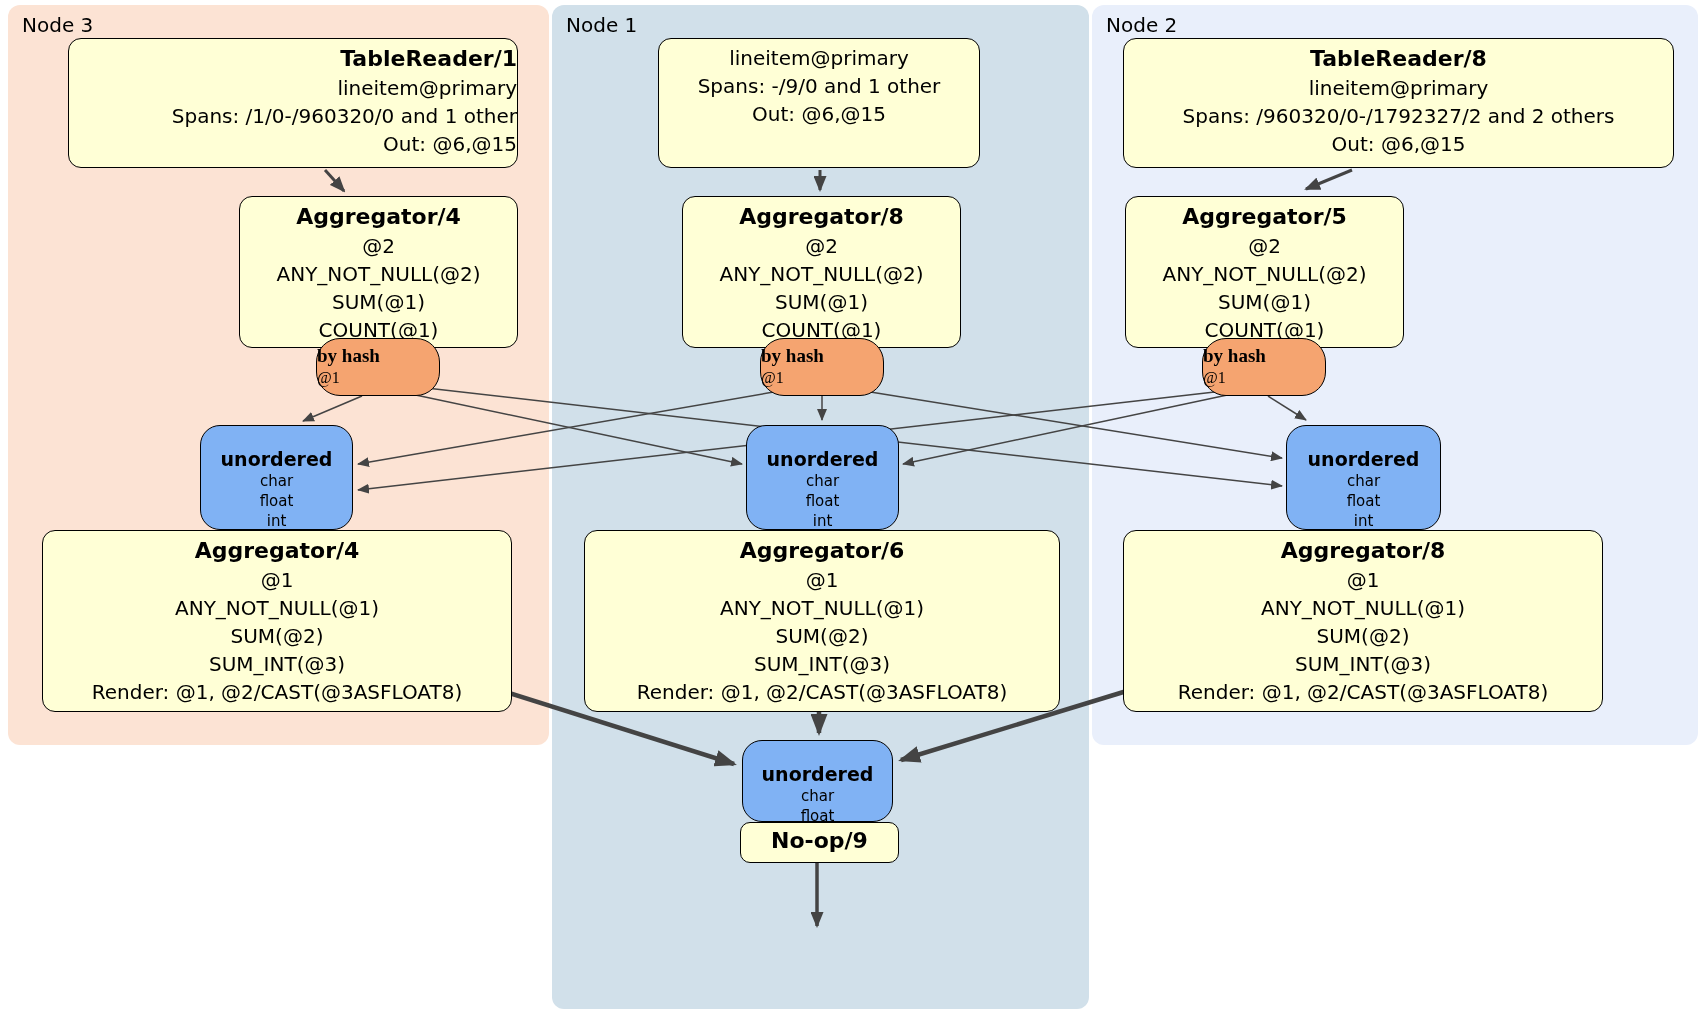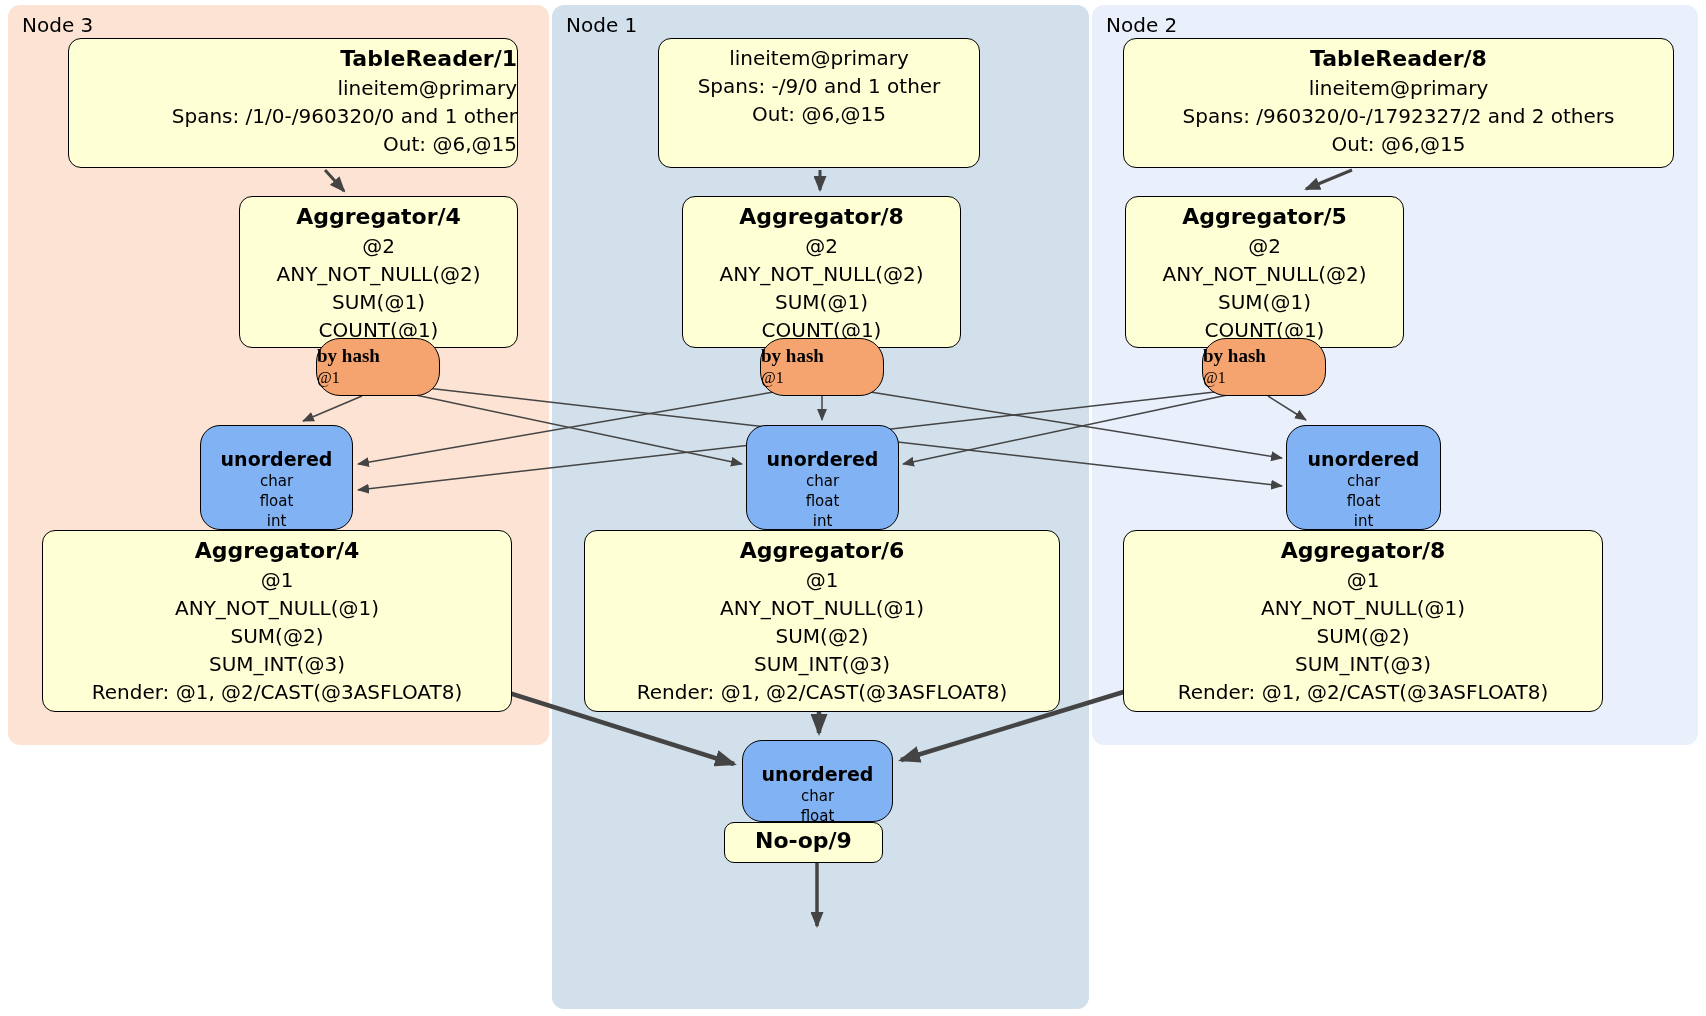--- a/index.html
+++ b/index.html
@@ -175,17 +175,17 @@
     <div class="pbox-line">SUM(@2)</div>
     <div class="pbox-line">SUM_INT(@3)</div>
     <div class="pbox-line">Render: @1, @2/CAST(@3ASFLOAT8)</div>
   </div>
 
   <div class="sync" style="left:742px;top:740px;width:151px;height:82px;">
     <div class="sync-title">unordered</div>
     <div class="sync-line">char</div>
     <div class="sync-line">float</div>
   </div>
-  <div class="term" style="left:724px;top:822px;width:159px;height:41px;">
+  <div class="term" style="left:740px;top:822px;width:159px;height:41px;">
     <div class="pbox-title">No-op/9</div>
   </div>
 
 </div>
 
 </body></html>

